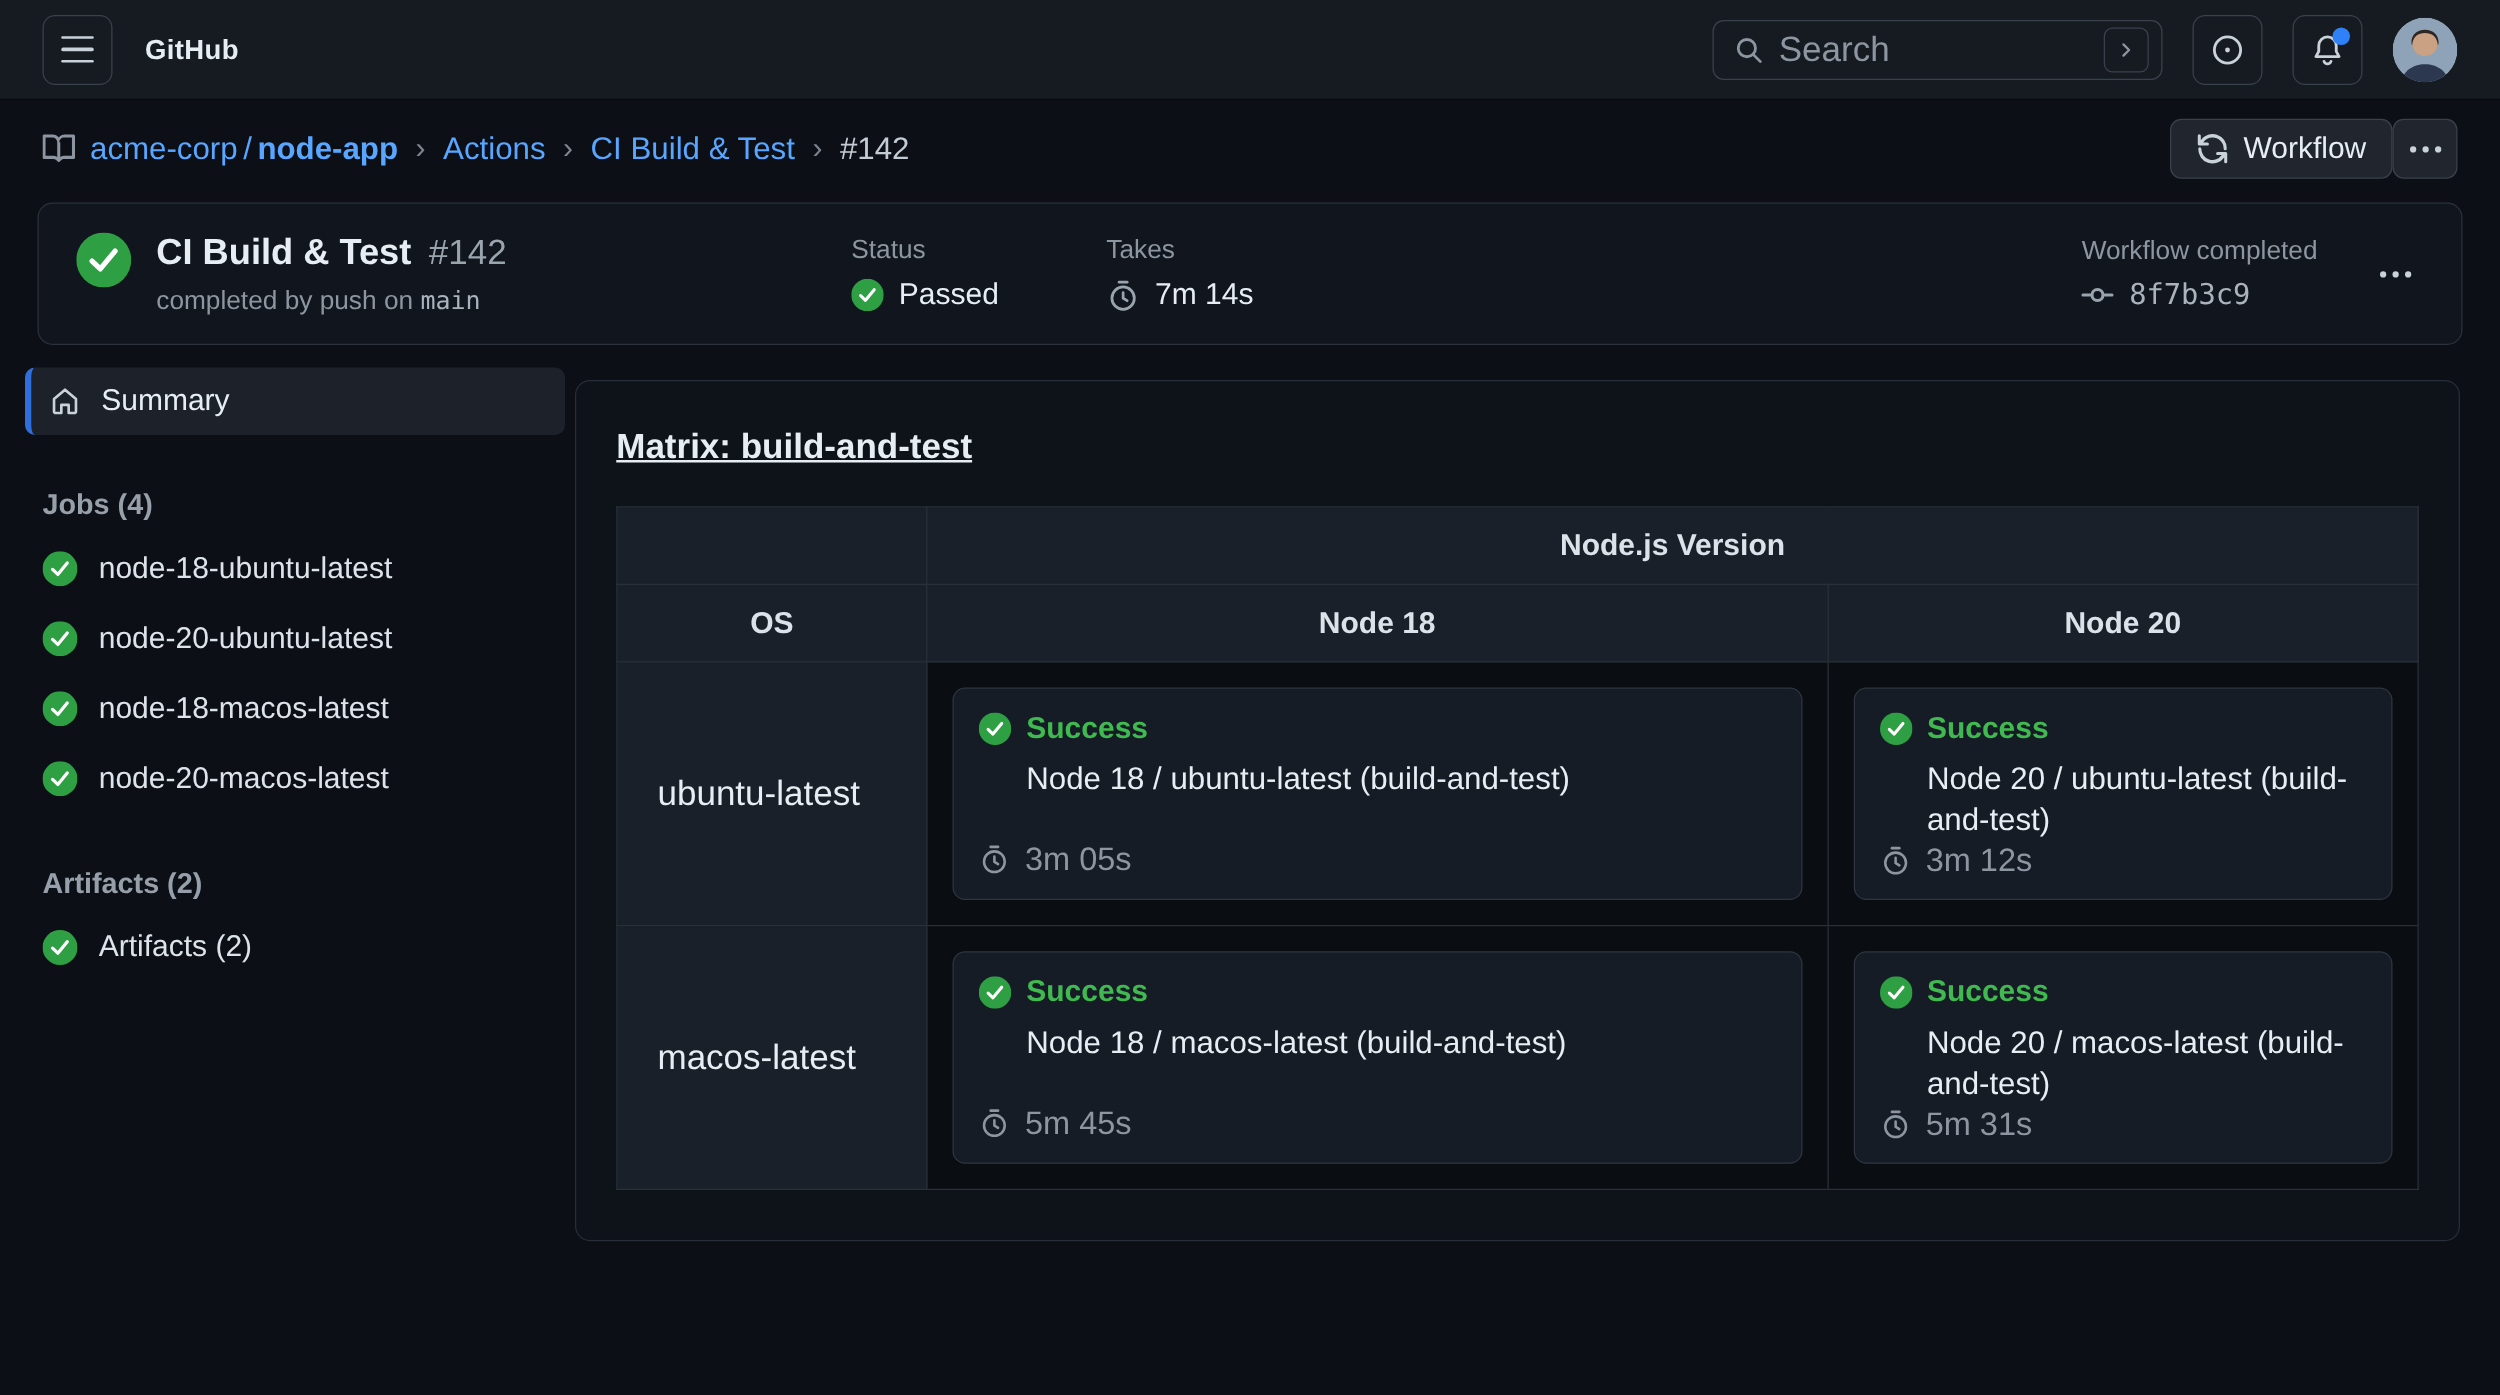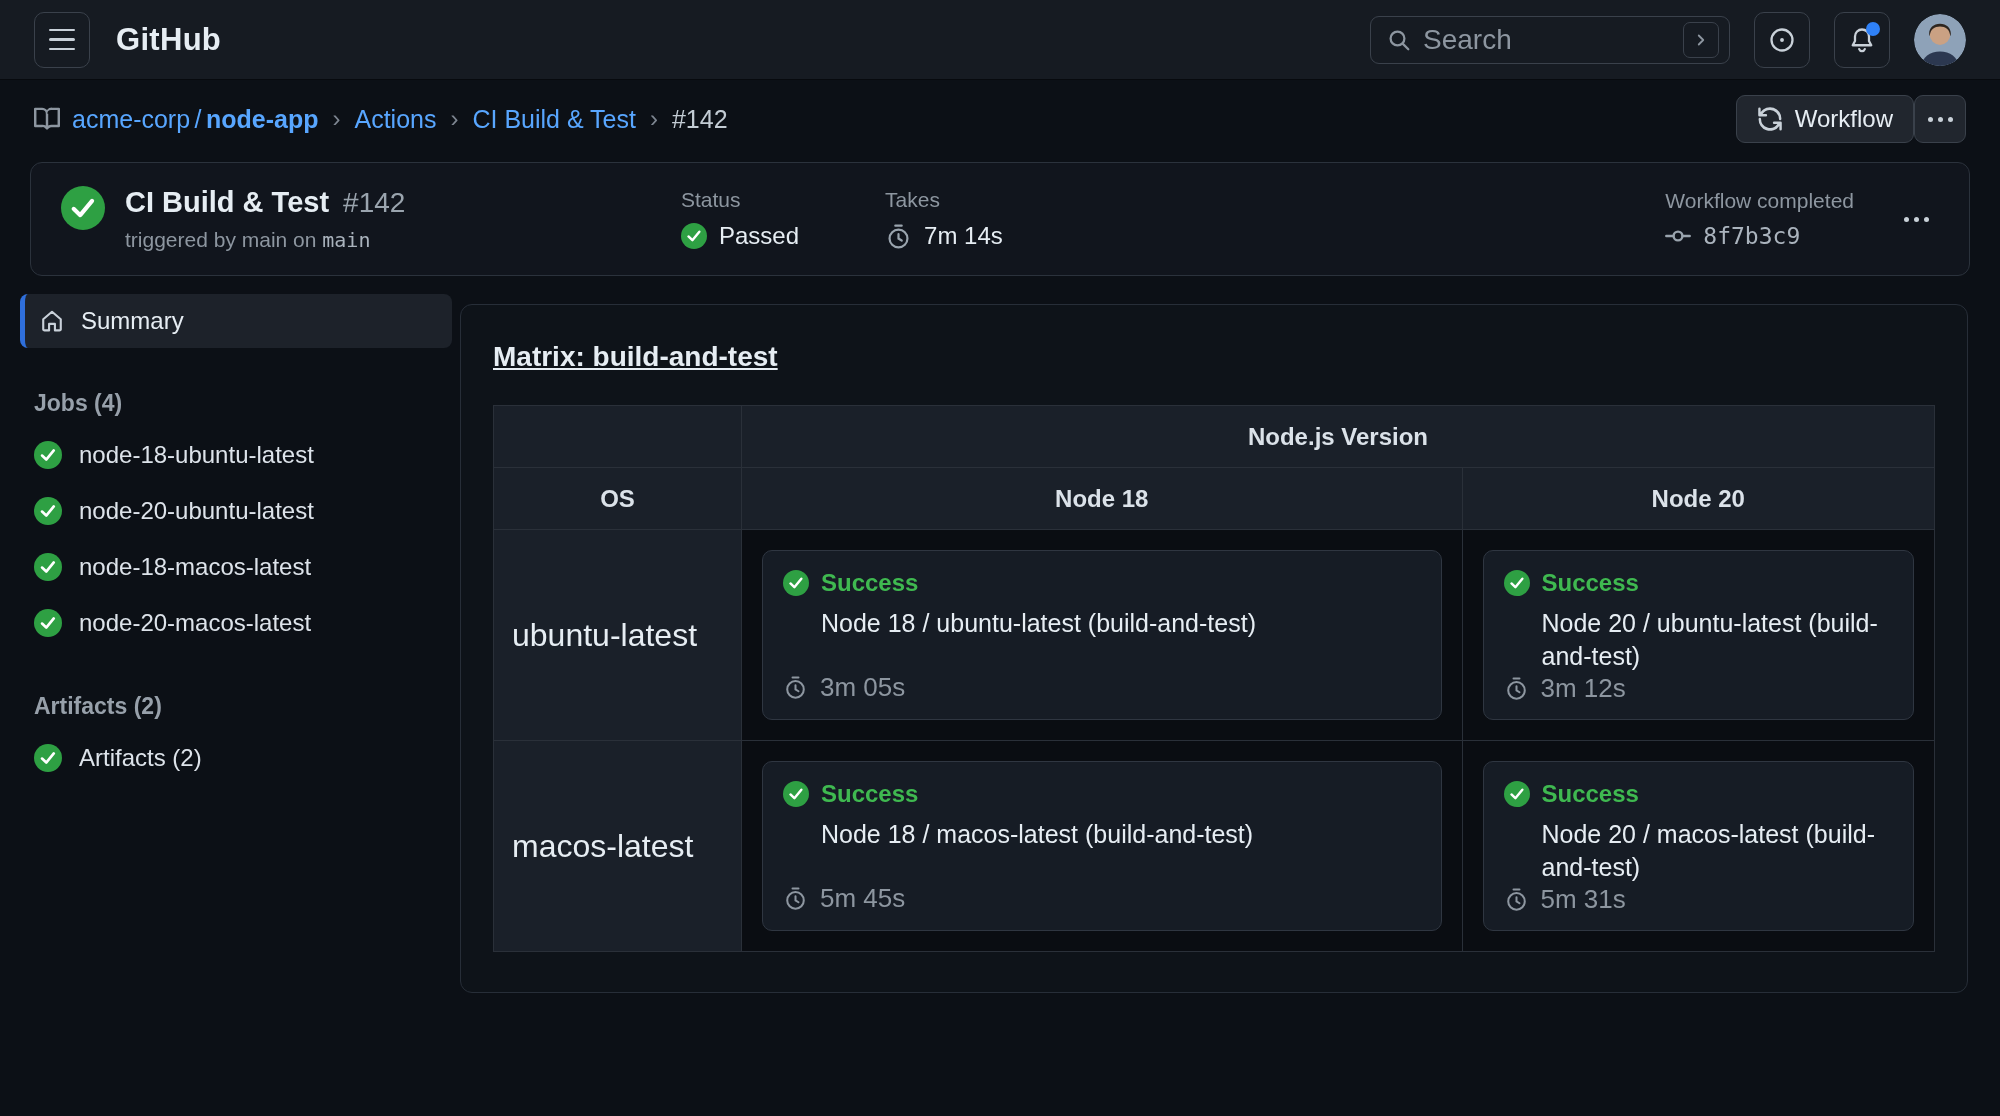--- a/index.html
+++ b/index.html
@@ -14,21 +14,21 @@
   *{margin:0;padding:0;box-sizing:border-box;}
   html,body{width:2000px;height:1116px;overflow:hidden;}
   body{background:var(--page-bg);font-family:"Liberation Sans","DejaVu Sans",sans-serif;color:var(--text);}
   .mono{font-family:"DejaVu Sans Mono","Liberation Mono",monospace;}
   svg{display:block;}
 
   
   .topnav{height:80px;background:var(--nav-bg);display:flex;align-items:center;padding:0 34px;gap:26px;border-bottom:1px solid #070a0e;}
   .hamburger{width:56px;height:56px;border:1px solid var(--btn-border);border-radius:10px;display:flex;flex-direction:column;justify-content:center;align-items:center;gap:7px;background:transparent;cursor:pointer;}
   .hamburger i{display:block;width:26px;height:2.5px;background:#c9d1d9;border-radius:2px;}
-  .brand{font-size:31px;font-weight:bold;letter-spacing:.3px;}
+  .brand{font-size:22px;font-weight:bold;letter-spacing:.3px;}
   .nav-right{margin-left:auto;display:flex;align-items:center;gap:16px;}
   .searchbox{width:360px;height:48px;border:1px solid var(--btn-border);border-radius:9px;display:flex;align-items:center;padding:0 10px 0 16px;gap:12px;color:var(--muted);}
   .searchbox input{flex:1;background:transparent;border:none;outline:none;color:var(--text);font-size:28px;font-family:inherit;min-width:0;}
   .searchbox input::placeholder{color:var(--muted);}
   .slashkey{width:36px;height:36px;border:1px solid var(--btn-border);border-radius:7px;display:flex;align-items:center;justify-content:center;color:var(--muted);}
   .iconbtn{width:56px;height:56px;border:1px solid var(--btn-border);border-radius:10px;display:flex;align-items:center;justify-content:center;color:#c9d1d9;position:relative;background:transparent;cursor:pointer;margin-left:8px;}
   .notif-dot{position:absolute;top:9px;right:9px;width:14px;height:14px;border-radius:50%;background:var(--notification-blue);}
   .avatar{width:52px;height:52px;border-radius:50%;overflow:hidden;margin-left:8px;cursor:pointer;}
 
   
@@ -69,21 +69,21 @@
   .side-header{font-size:23px;font-weight:600;color:#97a0aa;margin:42px 0 10px 14px;}
   .side-item{display:flex;align-items:center;gap:17px;height:56px;padding-left:14px;font-size:24px;color:#dde3ea;cursor:pointer;border-radius:8px;}
 
   
   .main{flex:1;margin:10px 32px 0 8px;background:var(--panel-bg);border:1px solid var(--panel-border);border-radius:12px;padding:36px 32px 40px 32px;}
   .matrix-title{font-size:28px;font-weight:bold;margin-bottom:32px;text-decoration:underline;}
   table.matrix{width:100%;border-collapse:collapse;table-layout:fixed;}
   table.matrix th,table.matrix td{border:1px solid #2a3039;}
   th.hcell{background:var(--th-bg);color:#dbe2e9;font-size:24px;font-weight:600;height:62px;text-align:center;}
   td.corner{background:var(--th-bg);height:62px;}
-  th.oscell{background:var(--th-bg);color:var(--text);font-size:32px;font-weight:normal;text-align:left;padding-left:18px;}
+  th.oscell{background:var(--th-bg);color:var(--text);font-size:28px;font-weight:normal;text-align:left;padding-left:32px;}
   td.jobarea{background:var(--cellarea-bg);height:210px;padding:20px;vertical-align:top;}
   .jobcard{height:170px;background:var(--jobcard-bg);border:1px solid var(--jobcard-border);border-radius:10px;padding:18px 20px 16px 20px;display:flex;flex-direction:column;cursor:pointer;}
   .jc-status{display:flex;align-items:center;gap:12px;font-size:24px;font-weight:600;color:var(--success-green);}
   .jc-name{margin:10px 0 0 38px;font-size:25px;color:var(--text);line-height:1.32;}
   .jc-spacer{flex:1;}
   .jc-time{display:flex;align-items:center;gap:12px;font-size:26px;color:var(--muted);}
   .jc-time .ticon{color:var(--muted);}
 </style>
 </head>
 <body>
@@ -185,21 +185,21 @@
           <circle cx="8" cy="8" r="8" fill="#2ea043"></circle>
           <path d="M4.6 8.3 7 10.6l4.3-5.2" stroke="#fff" stroke-width="1.5" fill="none" stroke-linecap="round" stroke-linejoin="round"></path>
         </svg>
     </span>
     <div>
       <div class="run-title-line">
         <span class="run-title">CI Build &amp; Test</span>
         <span class="run-number">#142</span>
       </div>
       <div class="run-sub">
-        <span>triggered by main on </span><span class="mono">main</span>
+        <span>completed by push on </span><span class="mono">main</span>
       </div>
     </div>
   </div>
 
   <div class="meta-col">
     <div class="meta-label">Status</div>
     <div class="meta-value">
       <span>
         <svg width="26" height="26" viewBox="0 0 16 16">
             <circle cx="8" cy="8" r="8" fill="#2ea043"></circle>

